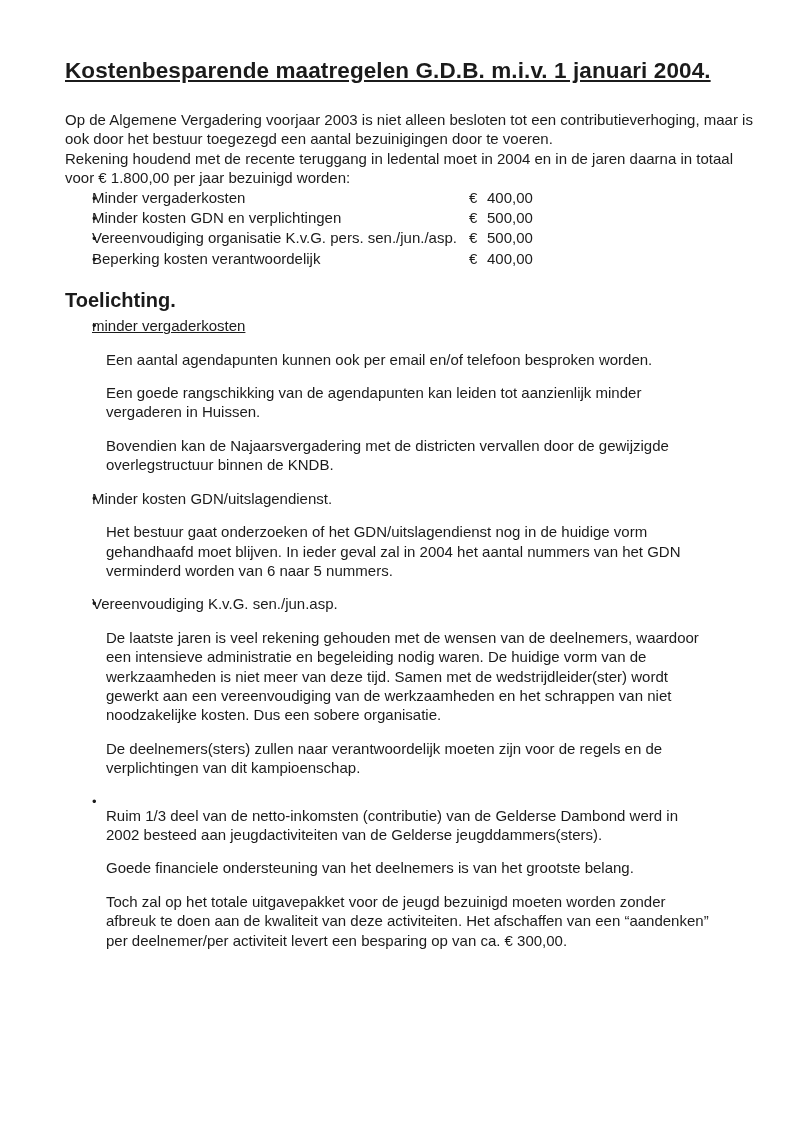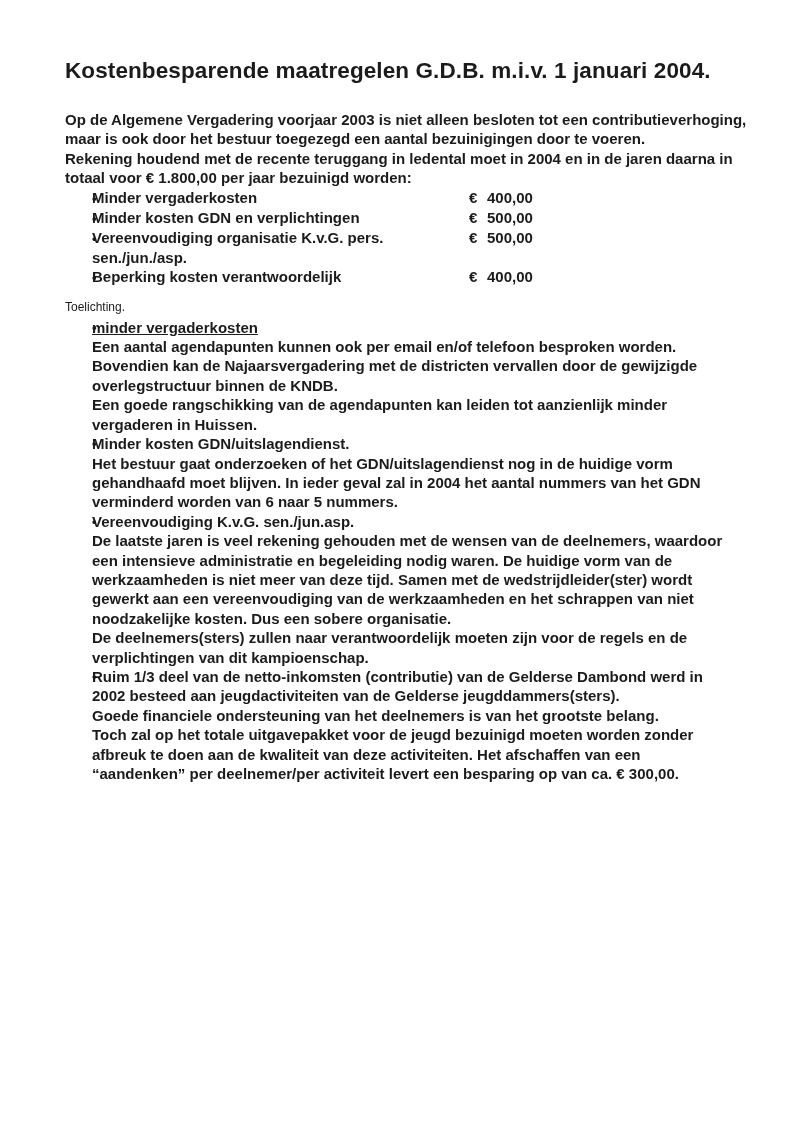--- a/index.html
+++ b/index.html
@@ -16,52 +16,52 @@
     position: absolute;
     top: 58px;
     left: 65px;
     width: 692px;
   }
   .doc-title {
     font-size: 22.5px;
     font-weight: bold;
     letter-spacing: 0.1px;
     margin-bottom: 26px;
+    text-decoration: underline;
   }
   .body-text {
     font-size: 15px;
     line-height: 19.4px;
-    font-weight: bold;
   }
   .intro p { margin: 0; }
   .savings-list { margin-top: 0; }
   .savings-row {
     display: flex;
     align-items: baseline;
   }
   .bullet {
     width: 25px;
     padding-left: 27px;
     flex: 0 0 25px;
     font-size: 13px;
   }
   .savings-label { flex: 0 0 377px; }
   .savings-amount { display: flex; }
   .euro { display: inline-block; width: 18px; }
   .section-heading {
-    font-size: 12px;
-    font-weight: normal;
-    margin-top: 12px;
+    font-size: 20px;
+    font-weight: bold;
+    margin-top: 20px;
     margin-bottom: 4px;
   }
   .t-item { display: flex; }
   .t-content { width: 637px; }
   .t-title { }
   .t-title.underlined { text-decoration: underline; }
-  .t-content p { margin: 0; }
+  .t-content p { margin: 14px; }
 </style>
 </head>
 <body>
 
 <div class="page">
 
   <h1 class="doc-title">Kostenbesparende maatregelen G.D.B. m.i.v. 1 januari 2004.</h1>
 
   <div class="intro body-text">
     <p>Op de Algemene Vergadering voorjaar 2003 is niet alleen besloten tot een contributieverhoging, maar is ook door het bestuur toegezegd een aantal bezuinigingen door te voeren.</p>
@@ -110,22 +110,22 @@
 
   <h2 class="section-heading">Toelichting.</h2>
 
   <div class="body-text">
 
     <div class="t-item">
       <span class="bullet">•</span>
       <div class="t-content">
         <div class="t-title underlined">minder vergaderkosten</div>
         <p>Een aantal agendapunten kunnen ook per email en/of telefoon besproken worden.</p>
+        <p>Een goede rangschikking van de agendapunten kan leiden tot aanzienlijk minder vergaderen in Huissen.</p>
         <p>Bovendien kan de Najaarsvergadering met de districten vervallen door de gewijzigde overlegstructuur binnen de KNDB.</p>
-        <p>Een goede rangschikking van de agendapunten kan leiden tot aanzienlijk minder vergaderen in Huissen.</p>
       </div>
     </div>
 
     <div class="t-item">
       <span class="bullet">•</span>
       <div class="t-content">
         <div class="t-title">Minder kosten GDN/uitslagendienst.</div>
         <p>Het bestuur gaat onderzoeken of het GDN/uitslagendienst nog in de huidige vorm gehandhaafd moet blijven. In ieder geval zal in 2004 het aantal nummers van het GDN verminderd worden van 6 naar 5 nummers.</p>
       </div>
     </div>

